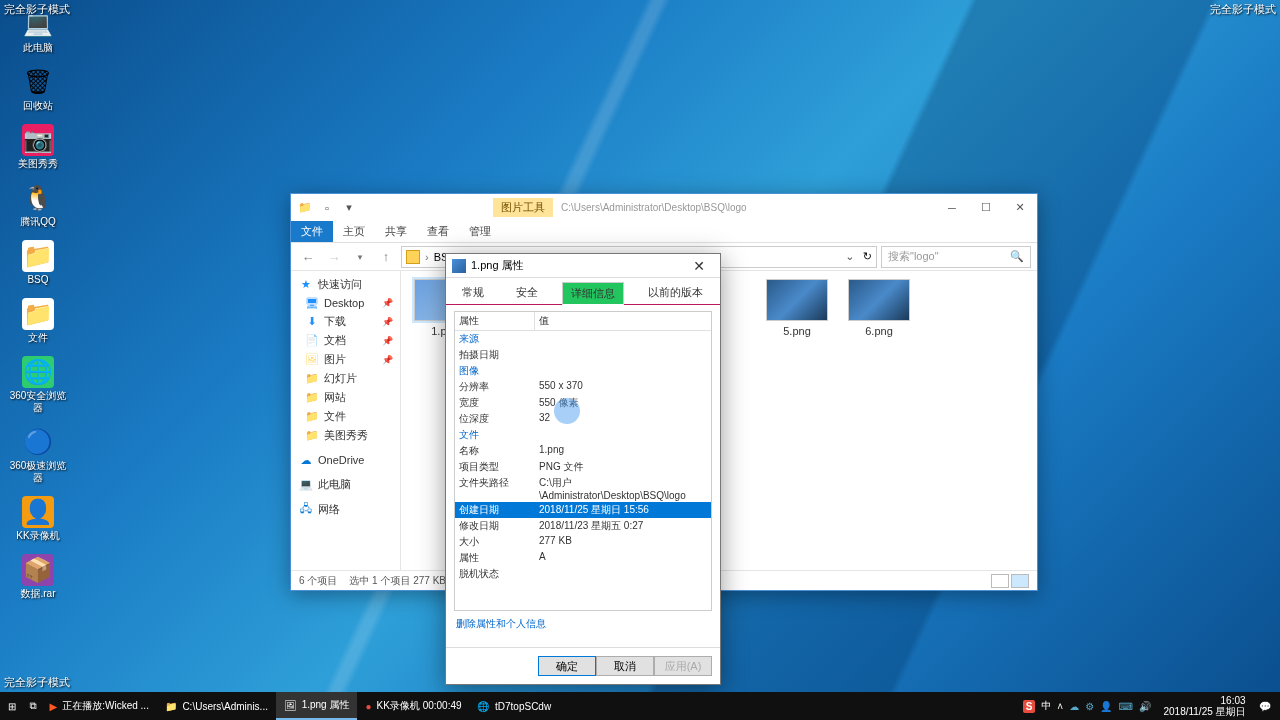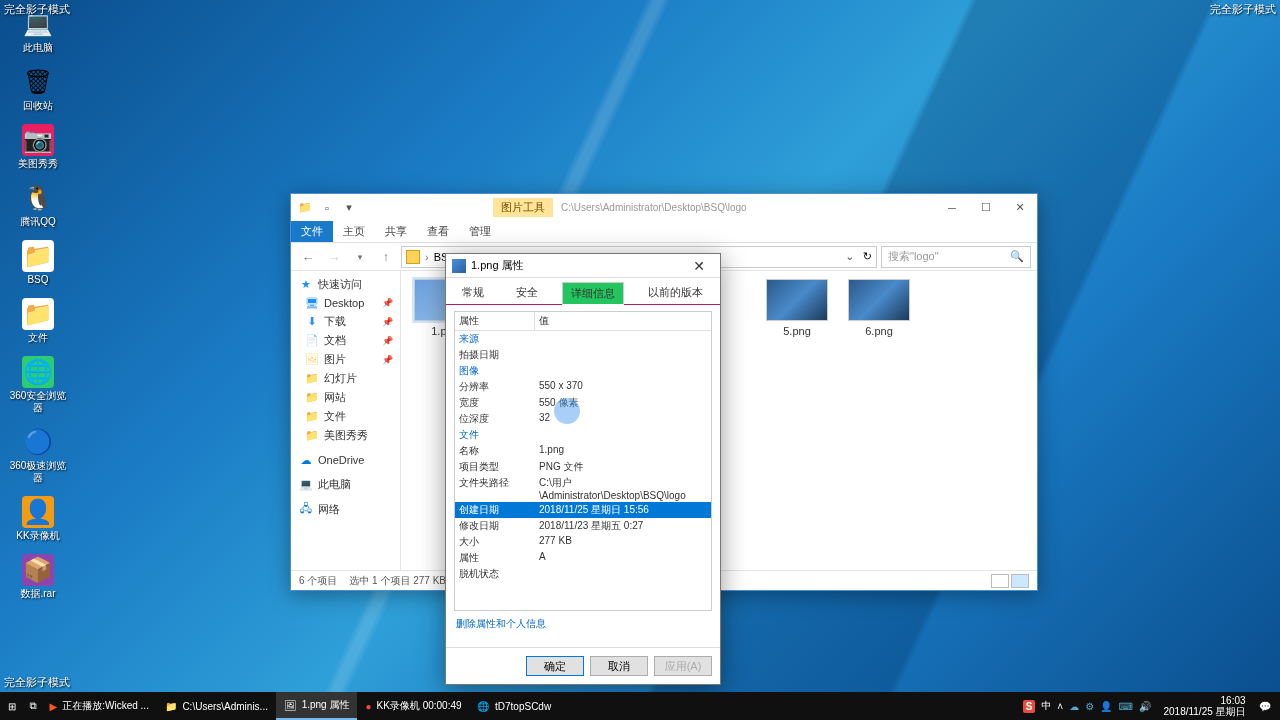--- a/index.html
+++ b/index.html
@@ -57,21 +57,21 @@
 .props-table { border:1px solid #ccc; height:300px; overflow-y:auto; }
 .props-table .hdr { display:flex; background:#fff; border-bottom:1px solid #e0e0e0; font-size:10px; color:#333; }
 .props-table .hdr div:first-child { width:80px; padding:2px 4px; border-right:1px solid #e0e0e0; }
 .props-table .hdr div:last-child { flex:1; padding:2px 4px; }
 .props-table .row { display:flex; font-size:10px; color:#333; }
 .props-table .row .k { width:80px; padding:1px 4px; }
 .props-table .row .v { flex:1; padding:1px 4px; }
 .props-table .row.section .k { color:#0066cc; }
 .props-table .row.hl { background:#0078d7; color:#fff; }
 .props-link { color:#0066cc; font-size:10px; padding:6px 2px; cursor:pointer; }
-.props-btns { display:flex; justify-content:flex-end; gap:6px; padding:8px; border-top:1px solid #ddd; }
+.props-btns { display:flex; justify-content:flex-end; gap:0; padding:8px; border-top:1px solid #ddd; }
 .props-btns button { width:58px; height:20px; font-size:11px; background:#e1e1e1; border:1px solid #adadad; cursor:pointer; }
 .props-btns button.def { background:#e1e1e1; border:1px solid #0078d7; }
 .props-btns button:disabled { color:#aaa; }
 
 .cursor-hl { position:absolute; width:26px; height:26px; border-radius:50%; background:rgba(80,160,240,.5); left:554px; top:398px; pointer-events:none; }
 
 .taskbar { position:absolute; left:0; bottom:0; width:100%; height:28px; background:#101010; display:flex; align-items:center; color:#fff; font-size:10px; }
 .taskbar .tb { height:28px; padding:0 8px; display:flex; align-items:center; gap:5px; cursor:pointer; }
 .taskbar .tb.active { background:#333; border-bottom:2px solid #76b9ed; }
 .taskbar .tray { margin-left:auto; display:flex; align-items:center; gap:6px; padding:0 6px; }

